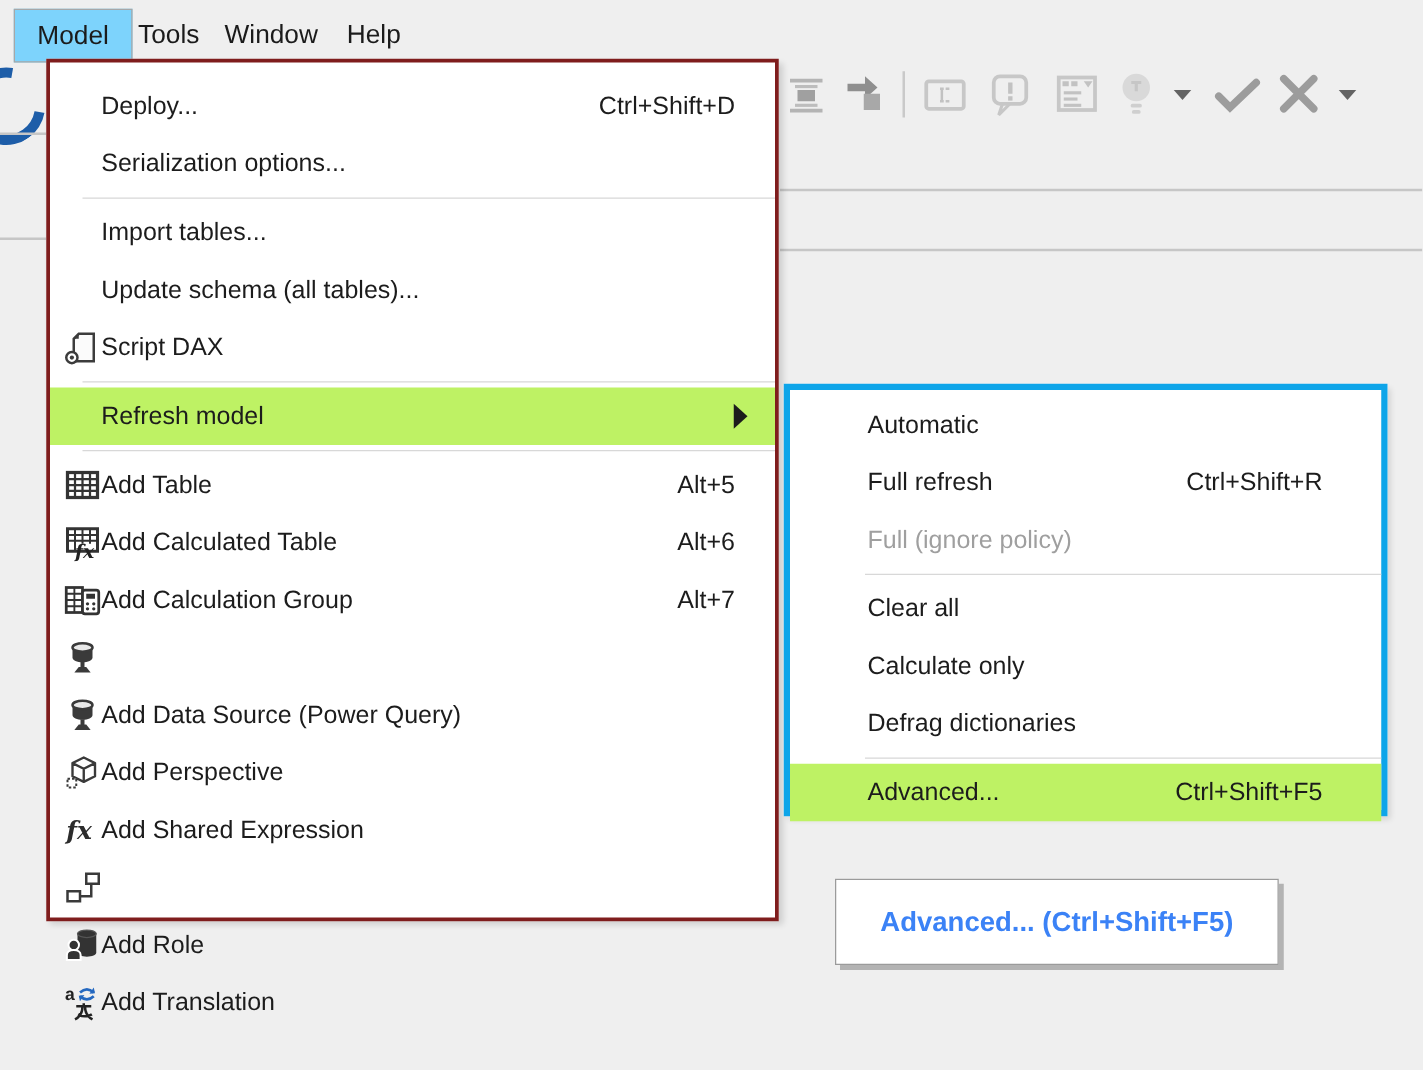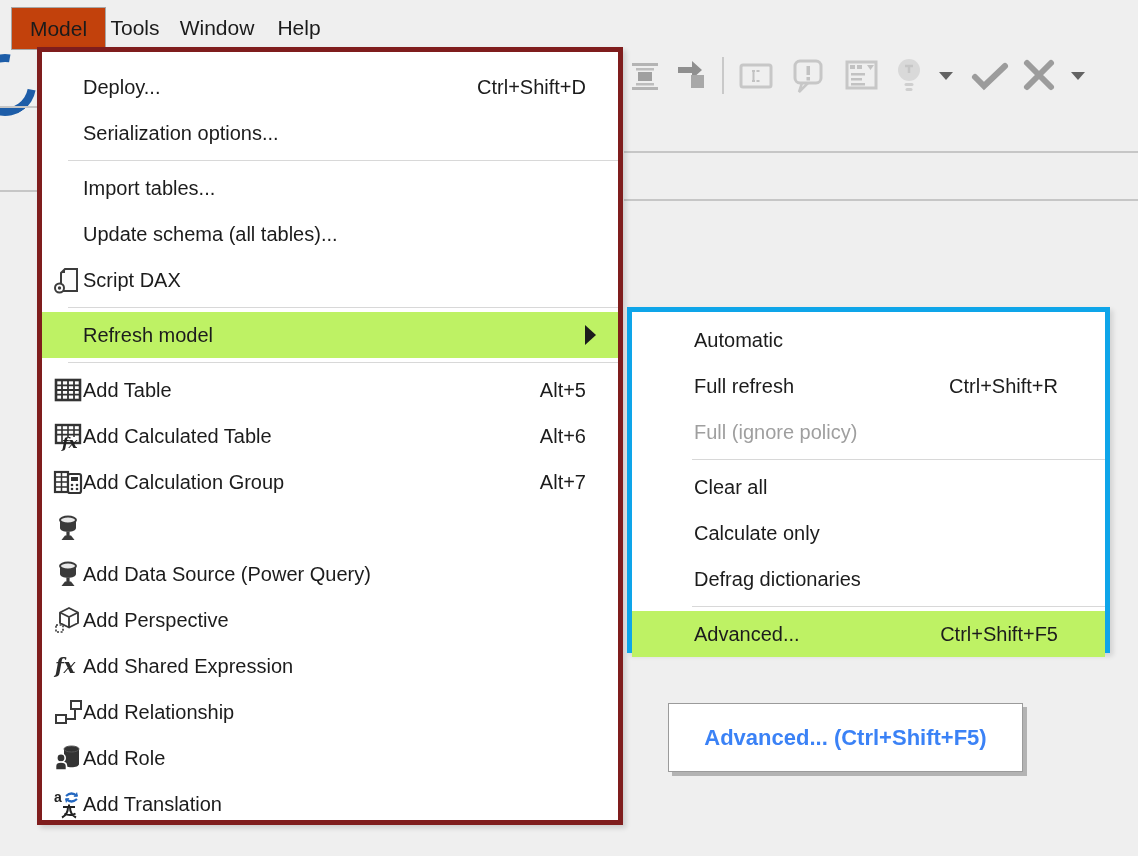--- a/index.html
+++ b/index.html
@@ -2,34 +2,34 @@
 <html><head>
 <meta charset="utf-8">
 <style>
   html,body{margin:0;padding:0;background:#efefef;}
   #screen{position:relative;width:1138px;height:856px;background:#efefef;overflow:hidden;
           font-family:"Liberation Sans",sans-serif;color:#1c1c1c;}
 
   
   .mb-item{position:absolute;top:7px;height:41px;display:flex;align-items:center;justify-content:center;
            font-size:21px;color:#1b1b1b;}
-  .mb-item.active{background:#c2410c;border:1px solid #a7a7a7;}
+  .mb-item.active{background:#7dd3fc;border:1px solid #a7a7a7;}
 
   
   .hline{position:absolute;height:2px;background:#c6c6c6;}
   .vline{position:absolute;width:2px;background:#c9c9c9;}
   .blue-arc{position:absolute;left:-26px;top:54px;width:46px;height:46px;border:8px solid #1d5da8;
             border-right-color:transparent;border-radius:50%;transform:rotate(-35deg);}
 
   
   .tb{position:absolute;display:flex;align-items:center;justify-content:center;}
 
   
-  #model-menu{position:absolute;left:37px;top:47px;width:586px;height:778px;background:#ffffff;
-              border:5px solid #7f1d1d;box-shadow:3px 3px 5px rgba(0,0,0,.14);box-sizing:border-box;
+  #model-menu{position:absolute;left:37px;top:47px;width:586px;height:690px;background:#ffffff;
+              border:3px solid #7f1d1d;box-shadow:3px 3px 5px rgba(0,0,0,.14);box-sizing:border-box;
               padding-top:12px;}
   .mi{position:relative;display:flex;align-items:center;height:46px;font-size:20px;}
   .mi .gutter{width:41px;display:flex;align-items:center;justify-content:flex-end;flex:none;}
   .mi .label{flex:1;white-space:nowrap;}
   .mi .shortcut{margin-right:32px;white-space:nowrap;}
   .mi.hl{background:#bef264;}
   .msep{border-top:1px solid #d8d8d8;margin:4px 0 4px 26px;}
   .sub-arrow{position:absolute;right:22px;top:13px;width:0;height:0;
              border-left:11px solid #1c1c1c;border-top:10px solid transparent;border-bottom:10px solid transparent;}
 
@@ -262,21 +262,20 @@
       <span class="label">Add Shared Expression</span>
     </div>
     <div class="mi">
       <span class="gutter">
         <svg width="30" height="30">
           <rect x="3" y="18" width="10" height="8" fill="#ffffff" stroke="#3a3a3a" stroke-width="2"></rect>
           <rect x="18" y="4" width="10" height="8" fill="#ffffff" stroke="#3a3a3a" stroke-width="2"></rect>
           <path d="M13 22 h9 V12" fill="none" stroke="#3a3a3a" stroke-width="2"></path>
         </svg>
       </span>
-      <span class="label">Add Relationship</span>
     </div>
     <div class="mi">
       <span class="gutter">
         <svg width="30" height="30">
           <path d="M11 6 v15 c0 2 3.4 3.3 7.5 3.3 S26 23 26 21 V6" fill="#333333"></path>
           <ellipse cx="18.5" cy="6" rx="7.5" ry="3" fill="#333333" stroke="#555555" stroke-width="1"></ellipse>
           <circle cx="8" cy="15" r="4.2" fill="#333333" stroke="#ffffff" stroke-width="1.6"></circle>
           <path d="M2.5 27 v-4 c0-2.5 2.4-4 5.5-4 s5.5 1.5 5.5 4 v4 z" fill="#333333" stroke="#ffffff" stroke-width="1.6"></path>
         </svg>
       </span>

